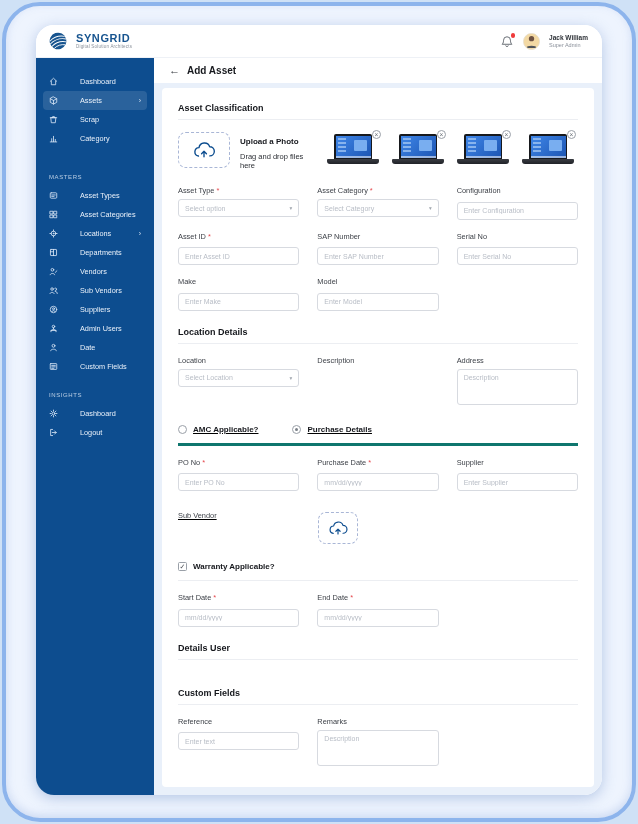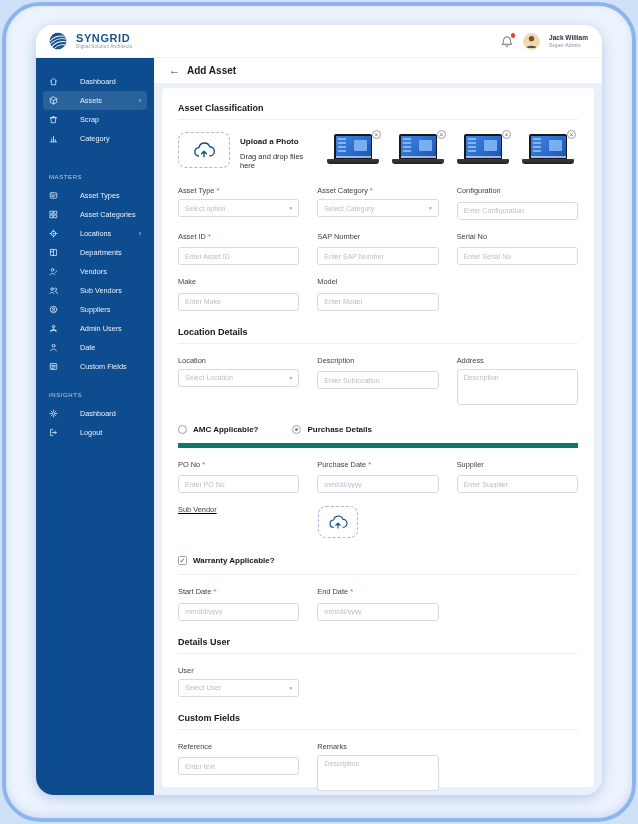--- a/index.html
+++ b/index.html
@@ -69,28 +69,28 @@
   .tinput, .select, .tarea { width:100%; border:1px solid #d7dae0; border-radius:3px; background:#fff; font-family:"Liberation Sans", sans-serif; font-size:7px; color:#44484f; }
   .tinput { height:18px; padding:0 6px; }
   .tinput::placeholder { color:#b8bdc6; }
   .select { height:18px; padding:0 6px; display:flex; align-items:center; justify-content:space-between; cursor:pointer; }
   .select .ph { color:#b8bdc6; }
   .select .caret { font-size:5.5px; color:#a0a6ae; }
   .tarea { height:36px; padding:4px 6px; resize:none; }
   .tarea::placeholder { color:#b8bdc6; }
 
   
-  .choice-row { display:flex; align-items:center; gap:34px; margin-top:16px; padding-bottom:9px; border-bottom:5px solid #0f766e; }
+  .choice-row { display:flex; align-items:center; gap:34px; margin-top:16px; padding-bottom:9px; border-bottom:3px solid #0f766e;text-decoration:underline; }
   .choice { display:flex; align-items:center; gap:6px; cursor:pointer; }
   .radio { width:9px; height:9px; border:1px solid #9aa0a8; border-radius:50%; position:relative; background:#fff; }
   .radio.checked::after { content:""; position:absolute; inset:2px; border-radius:50%; background:#7a8088; }
   .choice-lbl { font-size:8px; font-weight:bold; color:#15171c; }
   .checkbox { width:9px; height:9px; border:1px solid #9aa0a8; border-radius:1.5px; background:#fff; color:#4a4e55; font-size:7px; line-height:8px; text-align:center; }
 
-  .subvendor-row { display:grid; grid-template-columns:repeat(3,1fr); column-gap:20px; margin-top:12px;text-decoration:underline; }
+  .subvendor-row { display:grid; grid-template-columns:repeat(3,1fr); column-gap:20px; margin-top:20px;text-decoration:underline; }
   .upload-box.small { width:40px; height:32px; margin-top:1px; }
 
   .check-row { margin-top:18px; padding-bottom:9px; border-bottom:1px solid #eceef2; display:flex; }
 
   .sec-block { margin-top:16px; }
 
   
   .actions { margin-top:auto; display:flex; justify-content:flex-end; gap:9px; padding-top:12px; }
 </style>
 </head>
@@ -411,21 +411,20 @@
           <div class="fgrid">
             <div class="field">
               <div class="flabel"><span>Location</span></div>
               <div class="select">
                   <span class="ph">Select Location</span>
                   <span class="caret">▾</span>
                 </div>
             </div>
             <div class="field">
               <div class="flabel"><span>Description</span></div>
-              <input class="tinput" placeholder="Enter Sublocation" style="">
             </div>
             <div class="field">
               <div class="flabel"><span>Address</span></div>
               <textarea class="tarea" placeholder="Description" style=""></textarea>
             </div>
           </div>
 
           <div class="choice-row">
             <div class="choice">
               <span class="radio"></span>
@@ -481,27 +480,20 @@
             </div>
             <div class="field">
               <div class="flabel"><span>End Date</span><span class="req">*</span></div>
               <input class="tinput" placeholder="mm/dd/yyyy" style="">
             </div>
             <div></div>
           </div>
 
           <div class="sec-h sec-block">Details User</div>
           <div class="fgrid">
-            <div class="field">
-              <div class="flabel"><span>User</span></div>
-              <div class="select">
-                  <span class="ph">Select User</span>
-                  <span class="caret">▾</span>
-                </div>
-            </div>
             <div></div>
               <div></div>
           </div>
 
           <div class="sec-h sec-block">Custom Fields</div>
           <div class="fgrid">
             <div class="field">
               <div class="flabel"><span>Reference</span></div>
               <input class="tinput" placeholder="Enter text" style="">
             </div>

